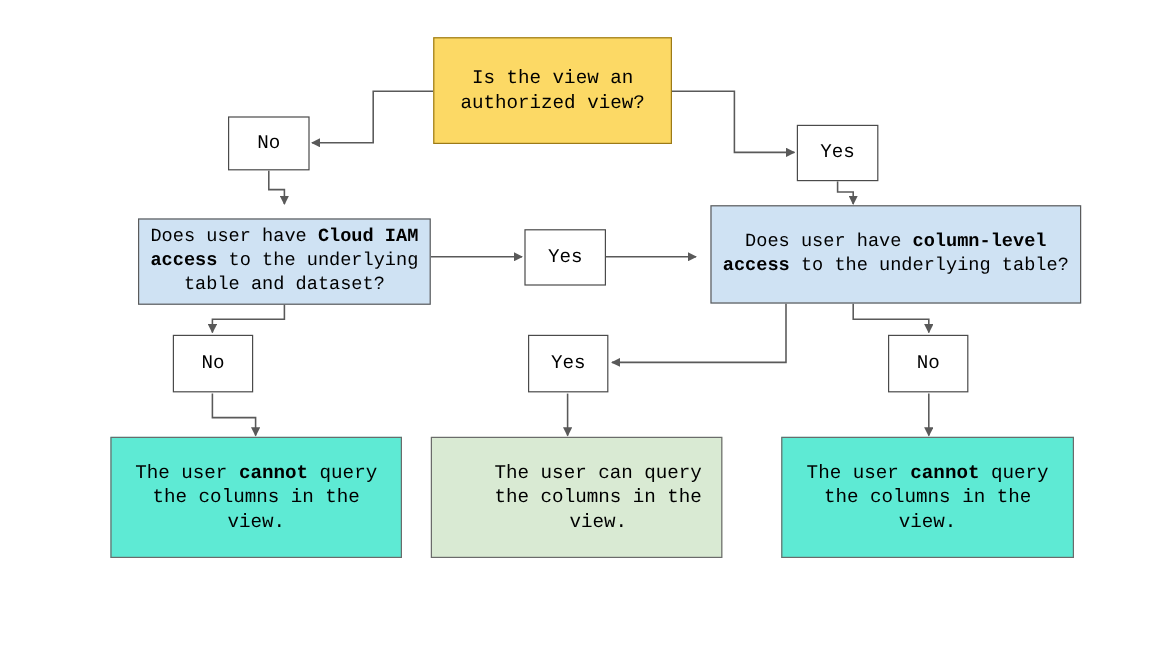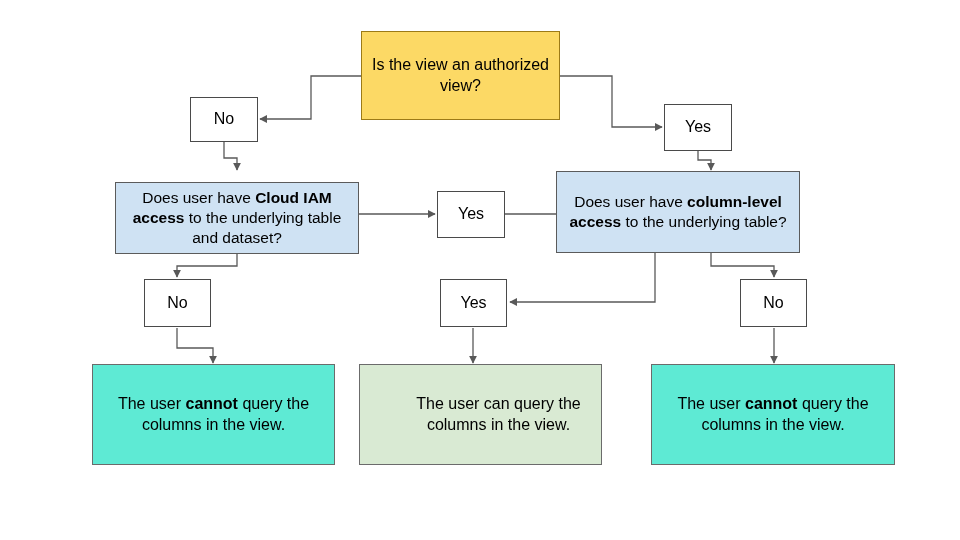--- a/index.html
+++ b/index.html
@@ -32,20 +32,21 @@
   .node {
     position: absolute;
     box-sizing: border-box;
     display: flex;
     align-items: center;
     justify-content: center;
     text-align: center;
     border: 1px solid #5b5b5b;
     line-height: 1.28;
     white-space: pre-line;
+    font-family: Liberation Mono, monospace;
   }
   .node .txt {
     display: block;
     width: 100%;
     padding: 0 6px;
     box-sizing: border-box;
   }
   .decision-yellow {
     background: #fcd965;
     border-color: #9c7a17;
@@ -128,21 +129,21 @@
   </div>
 
   <div class="node decision-blue" style="left:115px; top:182px; width:244px; height:72px;">
     <span class="txt"><span>Does user have </span><b>Cloud IAM access</b><span> to the underlying table and dataset?</span></span>
   </div>
 
   <div class="node label-box" style="left:437px; top:191px; width:68px; height:47px;">
     <span class="txt">Yes</span>
   </div>
 
-  <div class="node decision-blue" style="left:556px; top:171px; width:244px; height:82px;">
+  <div class="node decision-blue" style="left:592px; top:171px; width:309px; height:82px;">
     <span class="txt"><span>Does user have </span><b>column-level access</b><span> to the underlying table?</span></span>
   </div>
 
   <div class="node label-box" style="left:144px; top:279px; width:67px; height:48px;">
     <span class="txt">No</span>
   </div>
 
   <div class="node label-box" style="left:440px; top:279px; width:67px; height:48px;">
     <span class="txt">Yes</span>
   </div>

